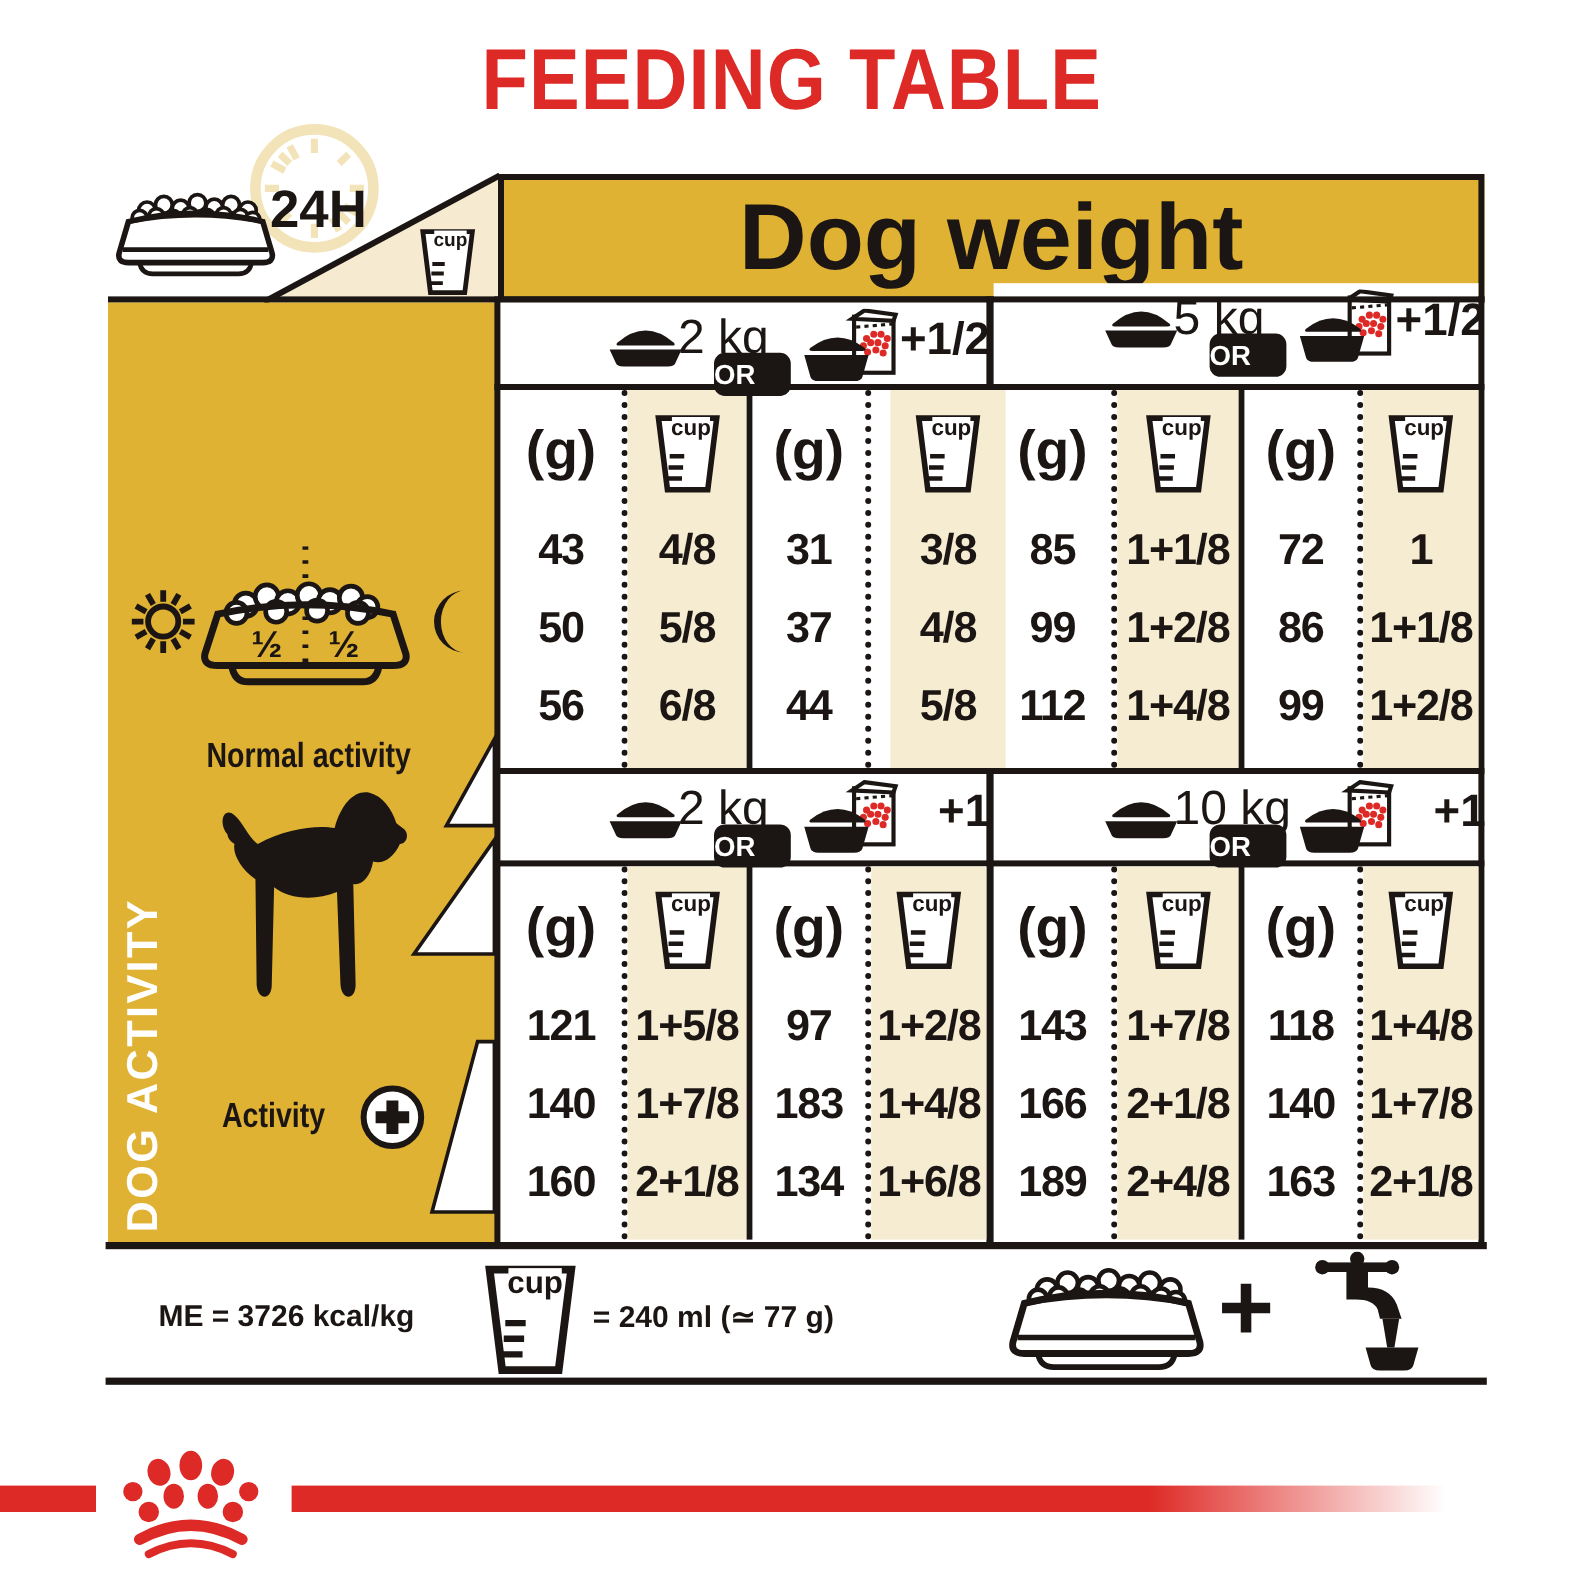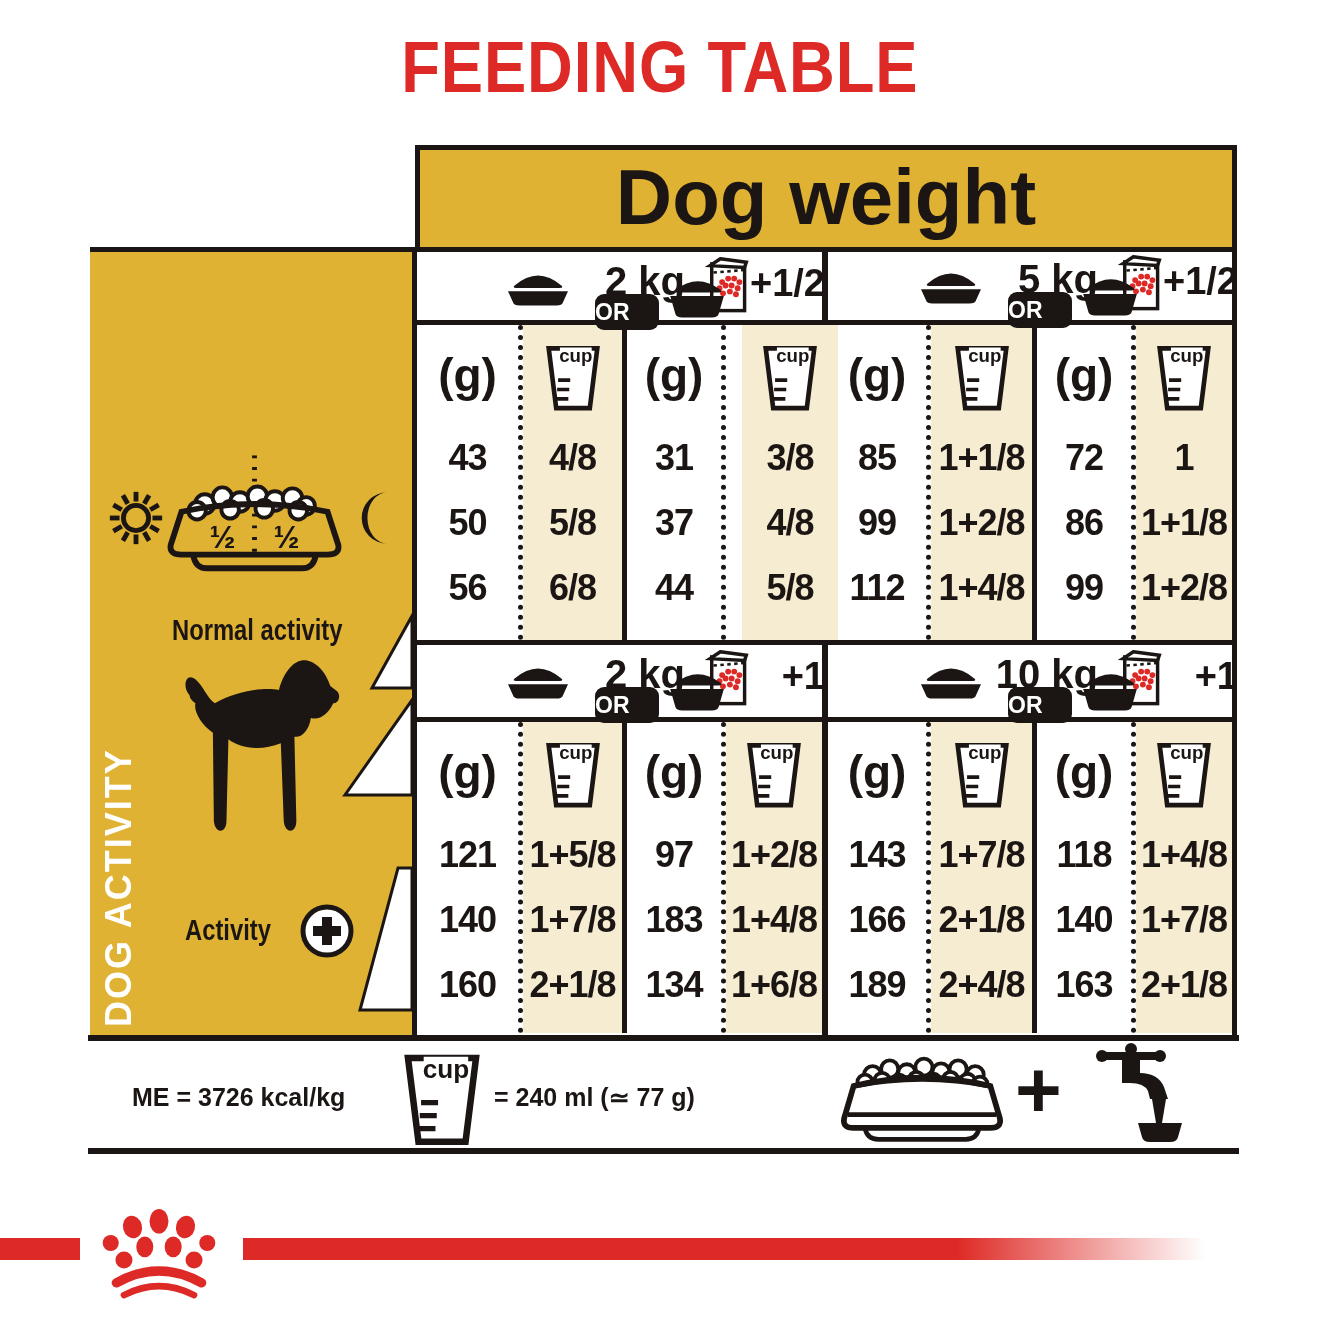--- a/index.html
+++ b/index.html
@@ -17,21 +17,21 @@
   .tri{position:absolute;left:130px;top:0;width:195px;height:107px;background:#f6ebd0;
        clip-path:polygon(0% 100%,100% 2%,100% 100%);}
   .diag{position:absolute;left:130px;top:104px;width:223px;height:5px;background:#1b1613;
         transform-origin:left center;transform:rotate(-28.2deg);}
   .h24{position:absolute;left:135px;top:5px;font-size:44px;font-weight:700;}
   .hline{position:absolute;background:#1b1613;height:5px;z-index:2;}
   .vline{position:absolute;background:#1b1613;width:5px;z-index:3;}
   .dot{position:absolute;width:0;border-left:5px dotted #1b1613;z-index:3;}
   .band{position:absolute;height:73px;background:#fff;}
   .wlabel{position:absolute;left:150px;top:0;width:120px;height:58px;line-height:58px;
-          text-align:right;font-size:40px;font-weight:700;}
+          text-align:left;font-size:40px;font-weight:400;}
   .orbadge{position:absolute;left:180px;top:42px;width:64px;height:36px;background:#1b1613;
            color:#fff;border-radius:9px;text-align:left;line-height:36px;font-size:23px;
            font-weight:700;z-index:6;}
   .supp{position:absolute;left:334px;top:10px;width:76px;font-size:38px;font-weight:700;text-align:right;}
   .col{position:absolute;z-index:4;}
   .col.cream{background:#f6ecd2;}
   .chead{height:100px;display:flex;align-items:center;justify-content:center;
          font-size:46px;font-weight:700;}
   .val{height:65px;display:flex;align-items:center;justify-content:center;
        font-size:36px;font-weight:700;letter-spacing:-1px;}
@@ -199,20 +199,34 @@
     </symbol>
   </defs>
 </svg>
 
 <div class="page">
 
   <div class="title"><span>FEEDING TABLE</span></div>
 
   <div class="twrap">
 
+    <div class="abs" style="left:0;top:0;width:325px;height:107px">
+      <svg class="abs" style="left:113px;top:-47px" width="118" height="118" viewBox="0 0 120 120">
+          <use href="#sym-clock"></use>
+        </svg>
+      <div class="tri"></div>
+      <div class="diag"></div>
+      <svg class="abs" style="left:3px;top:10px" width="140" height="78" viewBox="0 0 180 100">
+          <use href="#sym-kibblebowl"></use>
+        </svg>
+      <div class="h24">24H</div>
+      <svg class="abs" style="left:258px;top:40px" width="50" height="62" viewBox="0 0 60 78">
+          <use href="#sym-cup"></use>
+        </svg>
+    </div>
 
     <div class="dogweight">Dog weight</div>
 
     <div class="sidebar">
       <svg class="abs" style="left:15px;top:235px" width="62" height="62" viewBox="0 0 64 64">
           <use href="#sym-sun"></use>
         </svg>
       <svg class="abs" style="left:72px;top:203px" width="185" height="132" viewBox="0 0 190 135">
           <use href="#sym-halfbowl"></use>
         </svg>
@@ -241,21 +255,21 @@
       <svg class="abs" style="left:88px;top:16px" width="70" height="40" viewBox="0 0 84 46">
           <use href="#sym-bowl"></use>
         </svg>
       <div class="wlabel">2 kg</div>
       <div class="orbadge">OR</div>
       <svg class="abs" style="left:250px;top:5px" width="90" height="64" viewBox="0 0 96 74">
           <use href="#sym-pouch"></use>
         </svg>
       <div class="supp">+1/2</div>
     </div>
-    <div class="band" style="left:738px;top:105px;width:404px">
+    <div class="band" style="left:738px;top:91px;width:404px">
       <svg class="abs" style="left:88px;top:16px" width="70" height="40" viewBox="0 0 84 46">
           <use href="#sym-bowl"></use>
         </svg>
       <div class="wlabel">5 kg</div>
       <div class="orbadge">OR</div>
       <svg class="abs" style="left:250px;top:5px" width="90" height="64" viewBox="0 0 96 74">
           <use href="#sym-pouch"></use>
         </svg>
       <div class="supp">+1/2</div>
     </div>

